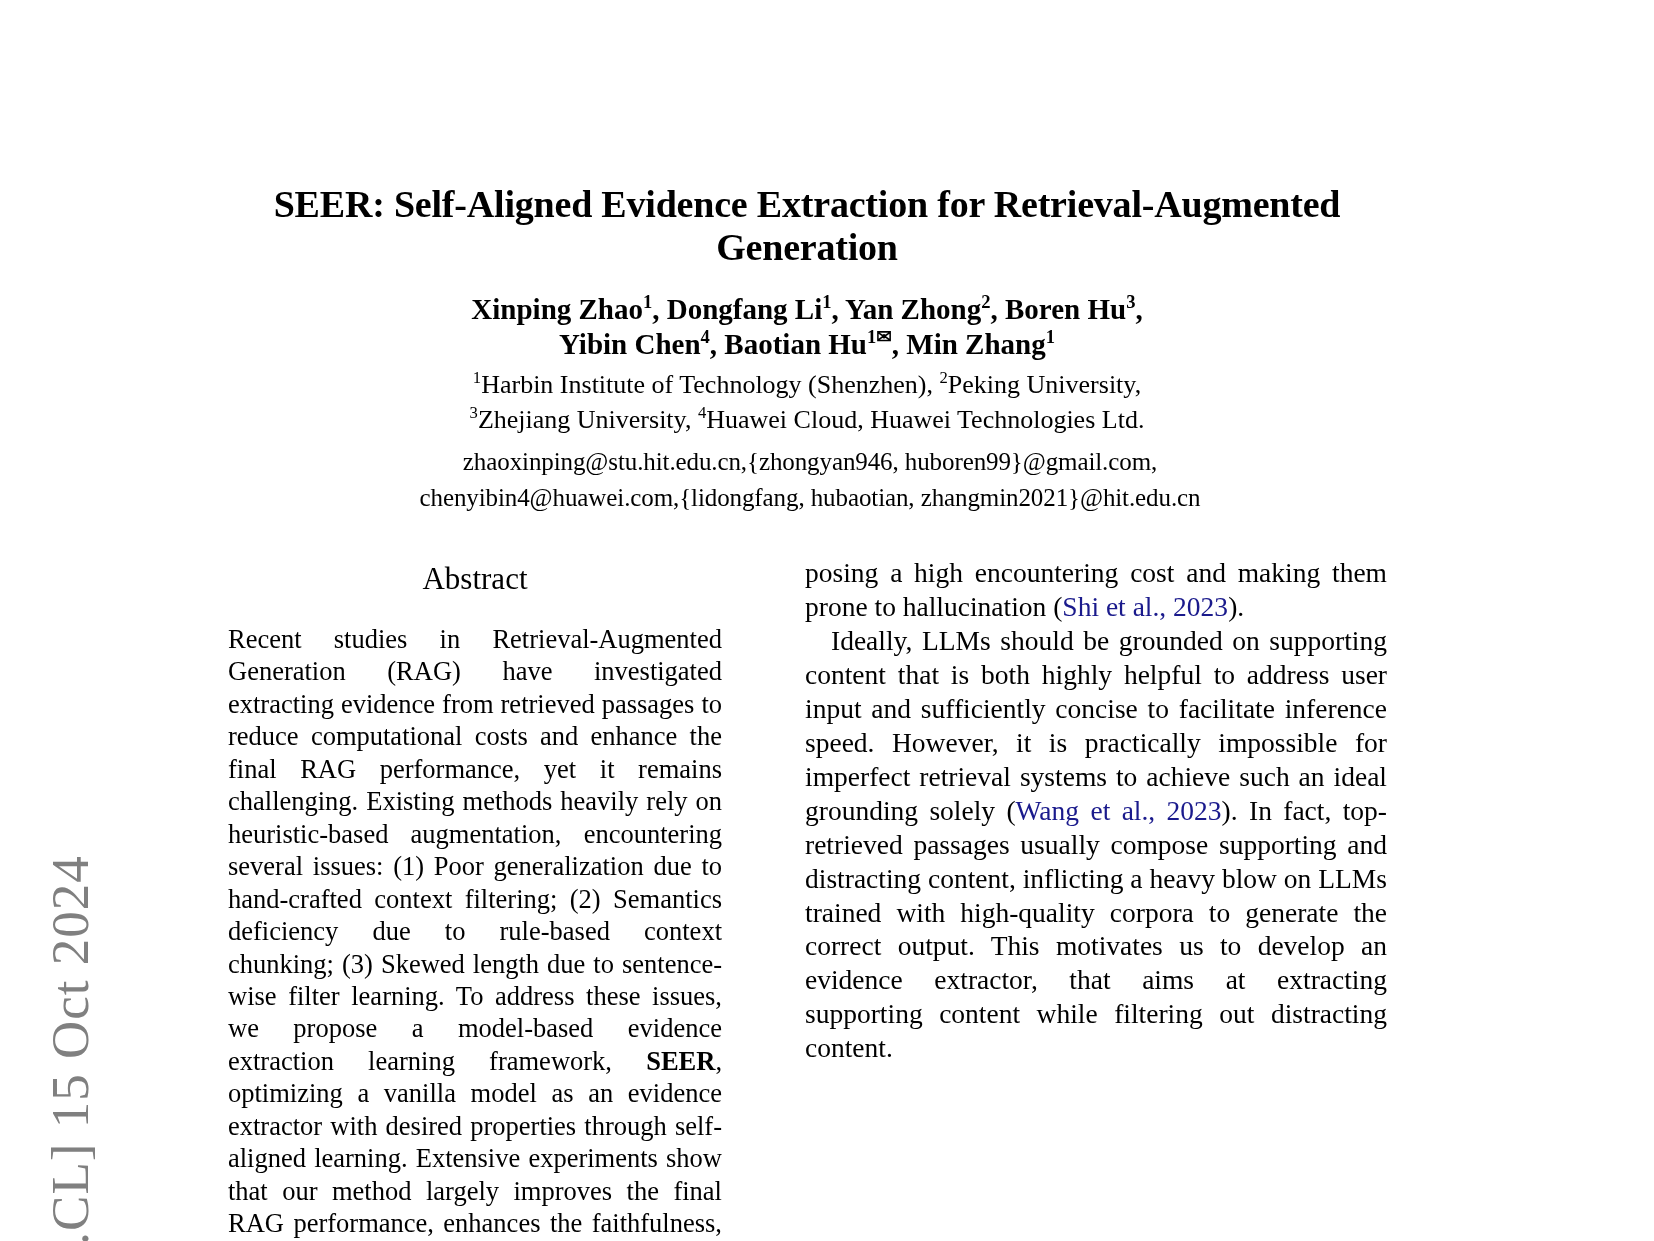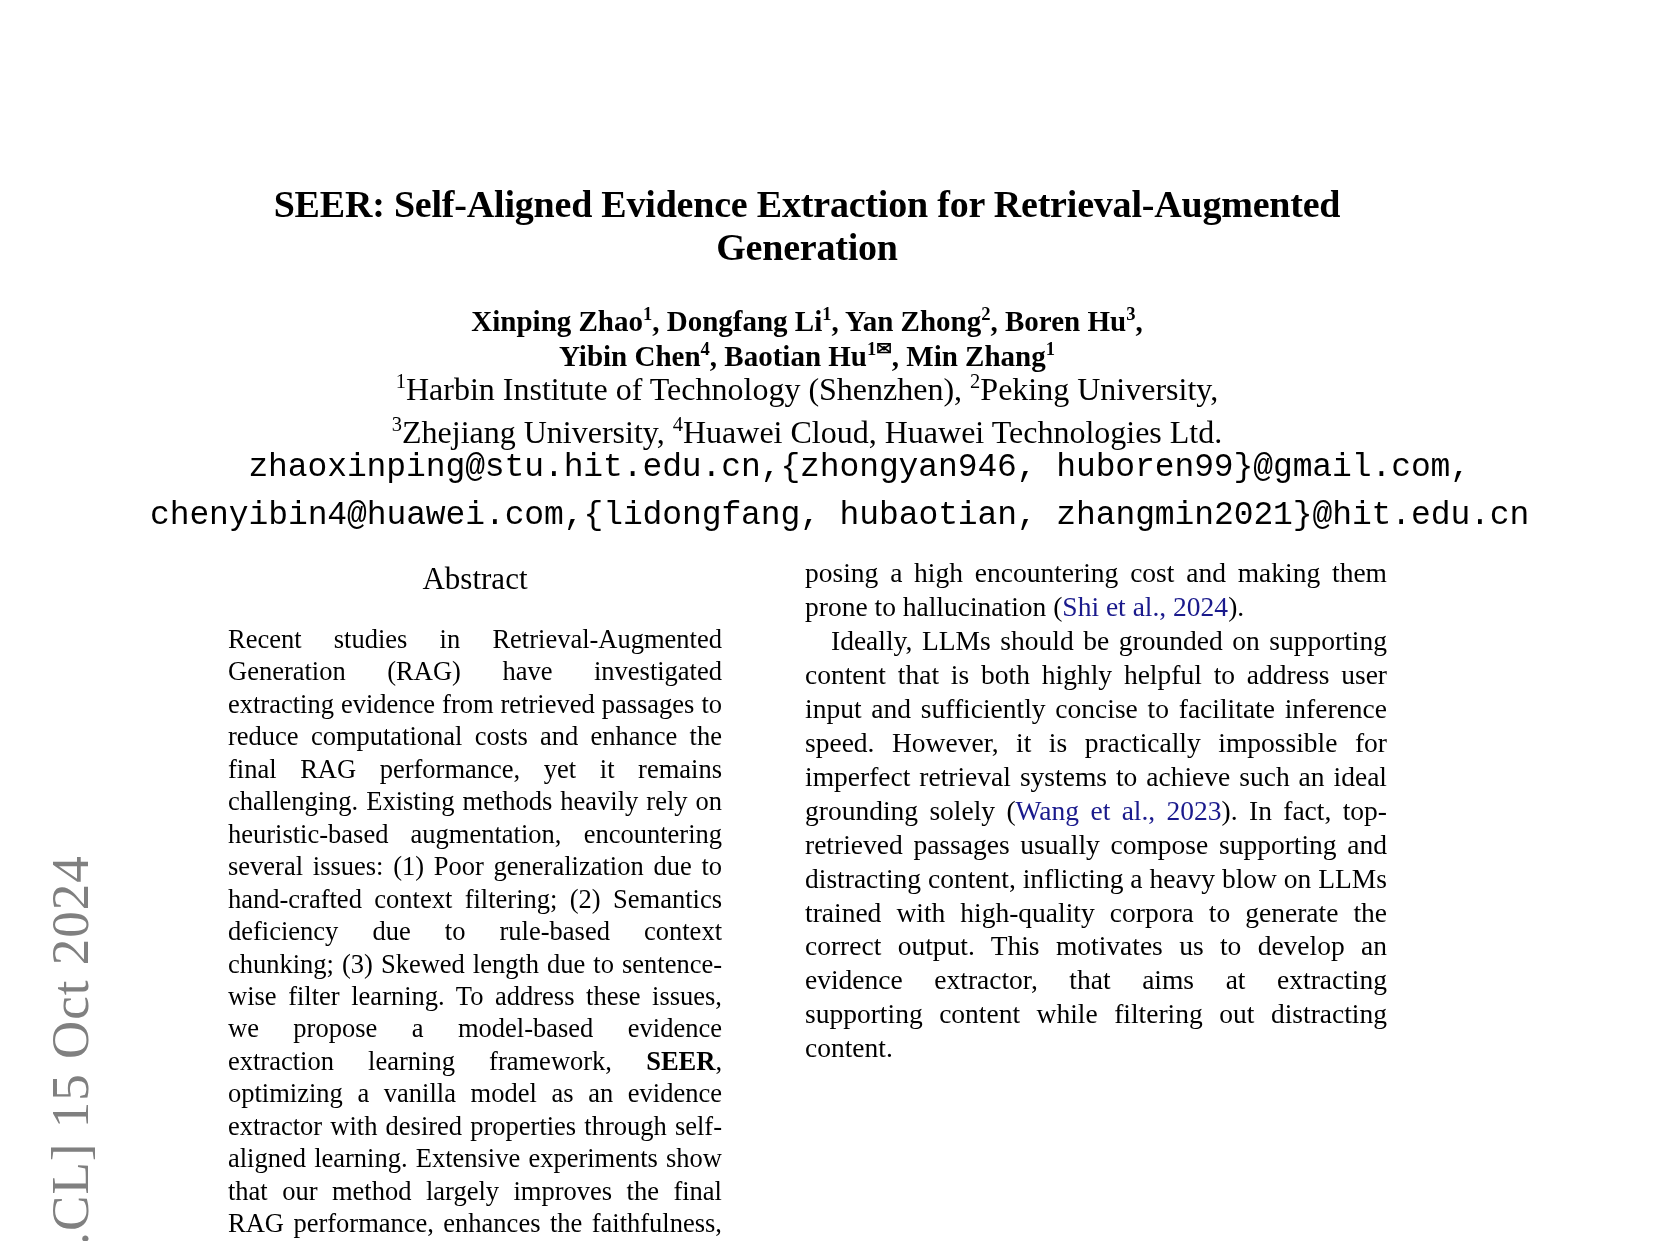--- a/index.html
+++ b/index.html
@@ -64,47 +64,46 @@
   
   #authors {
     position: absolute;
     left: 227px;
     top: 292px;
     width: 1160px;
     text-align: center;
     font-size: 29px;
     font-weight: bold;
     line-height: 1.22;
-    margin-top: 12px;
   }
   .author-line { display: block; white-space: nowrap; }
   sup { font-size: 0.64em; vertical-align: super; line-height: 0; font-weight: bold; }
 
   
   #affiliations {
     position: absolute;
     left: 227px;
     top: 368px;
     width: 1160px;
     text-align: center;
-    font-size: 32px;
+    font-size: 26px;
     line-height: 1.33;
   }
   .affil-line { display: block; white-space: nowrap; }
   .affil-line sup { font-weight: normal; }
 
   
   #emails {
     position: absolute;
     left: 150px;
     top: 444px;
     width: 1320px;
-    text-align: right;
-    font-family: Liberation Mono, monospace;
-    font-size: 33px;
+    text-align: center;
+    font-family: Liberation Serif, serif;
+    font-size: 25px;
     line-height: 1.44;
     letter-spacing: -0.1px;
   }
   .email-line { display: block; white-space: nowrap; }
 
   
   #col-left {
     position: absolute;
     left: 228px;
     top: 556px;
@@ -186,19 +185,19 @@
     <span class="email-line">zhaoxinping@stu.hit.edu.cn,{zhongyan946, huboren99}@gmail.com,</span>
     <span class="email-line">chenyibin4@huawei.com,{lidongfang, hubaotian, zhangmin2021}@hit.edu.cn</span>
   </div>
 
   <div id="col-left">
     <div id="abstract-heading">Abstract</div>
     <p class="body-par"><span>Recent studies in Retrieval-Augmented Generation (RAG) have investigated extracting evidence from retrieved passages to reduce computational costs and enhance the final RAG performance, yet it remains challenging. Existing methods heavily rely on heuristic-based augmentation, encountering several issues: (1) Poor generalization due to hand-crafted context filtering; (2) Semantics deficiency due to rule-based context chunking; (3) Skewed length due to sentence-wise filter learning. To address these issues, we propose a model-based evidence extraction learning framework, </span><b>SEER</b><span>, optimizing a vanilla model as an evidence extractor with desired properties through self-aligned learning. Extensive experiments show that our method largely improves the final RAG performance, enhances the faithfulness, help</span></p>
   </div>
 
   <div id="col-right">
-    <p class="body-par"><span>posing a high encountering cost and making them prone to hallucination (</span><a class="cite">Shi et al., 2024</a><span>).</span></p>
+    <p class="body-par"><span>posing a high encountering cost and making them prone to hallucination (</span><a class="cite">Shi et al., 2023</a><span>).</span></p>
 
     <p class="body-par"><span>Ideally, LLMs should be grounded on supporting content that is both highly helpful to address user input and sufficiently concise to facilitate inference speed. However, it is practically impossible for imperfect retrieval systems to achieve such an ideal grounding solely (</span><a class="cite">Wang et al., 2023</a><span>). In fact, top-retrieved passages usually compose supporting and distracting content, inflicting a heavy blow on LLMs trained with high-quality corpora to generate the correct output. This motivates us to develop an evidence extractor, that aims at extracting supporting content while filtering out distracting content.</span></p>
 
   </div>
 
 </div>
 
 </body></html>

